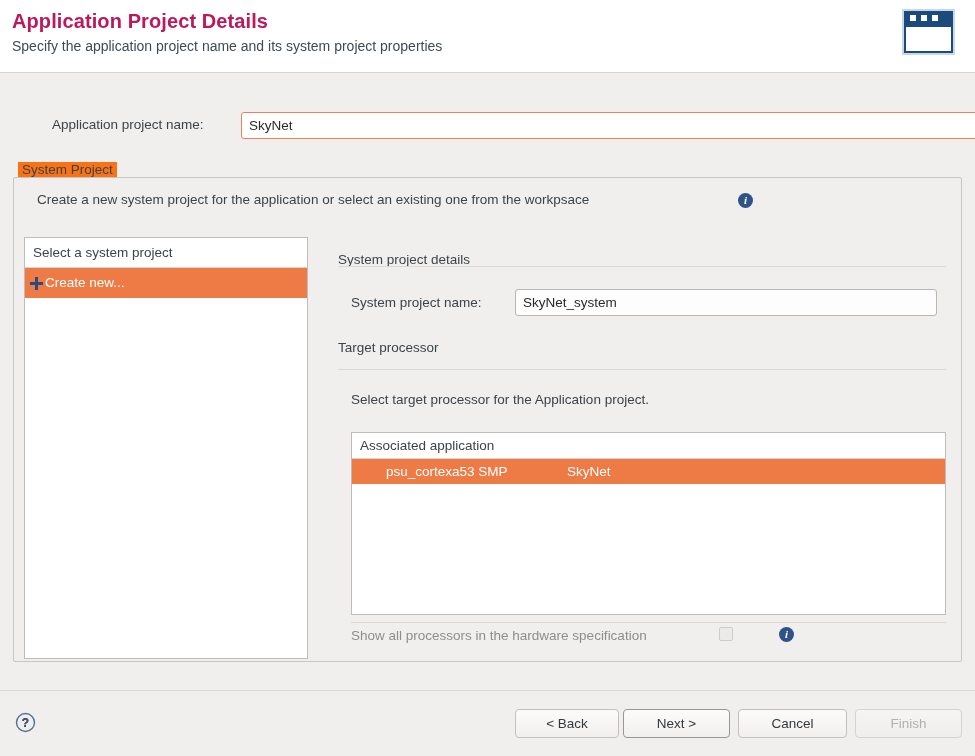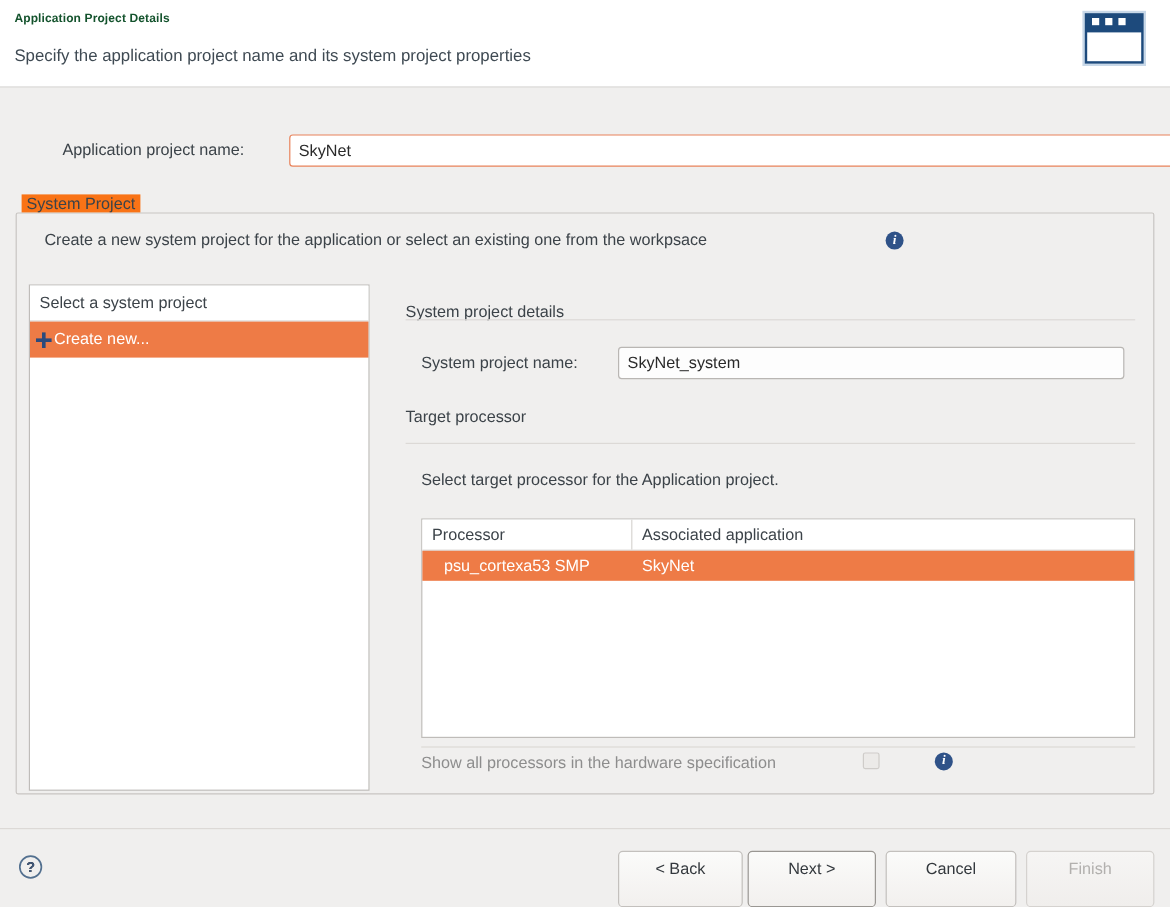--- a/index.html
+++ b/index.html
@@ -24,23 +24,23 @@
     left: 0; top: 0;
     width: 975px;
     height: 73px;
     background: #ffffff;
     border-bottom: 1px solid #d6d4d2;
     box-sizing: border-box;
   }
   .header-title {
     position: absolute;
     left: 12px; top: 10px;
-    font-size: 10px;
+    font-size: 20px;
     font-weight: bold;
-    color: #14532d;
+    color: #be185d;
     letter-spacing: 0.1px;
   }
   .header-subtitle {
     position: absolute;
     left: 12px; top: 38px;
     font-size: 14px;
     color: #3f4a53;
   }
   .header-icon {
     position: absolute;
@@ -249,20 +249,21 @@
     display: flex;
     height: 25px;
     background: #ee7b46;
     color: #ffffff;
     font-size: 13.5px;
   }
   .proc-cell {
     line-height: 25px;
     padding-left: 18px;
     box-sizing: border-box;
+    margin-left: 16px;
   }
   .proc-cell-1 { width: 175px; }
   .proc-cell-2 { flex: 1; padding-left: 8px; }
 
   .showall-rule {
     position: absolute;
     left: 351px; top: 622px;
     width: 595px; height: 1px;
     background: #dcd9d6;
   }
@@ -294,21 +295,21 @@
     background: #dcd9d6;
   }
   .help-icon {
     position: absolute;
     left: 15px; top: 712px;
     width: 21px; height: 21px;
   }
   .btn {
     position: absolute;
     top: 709px;
-    height: 47px;
+    height: 29px;
     box-sizing: border-box;
     background: linear-gradient(to bottom, #fbfbfa 0%, #f2f0ee 100%);
     border: 1px solid #c3c0bd;
     border-radius: 4px;
     font-family: "Liberation Sans", sans-serif;
     font-size: 13.5px;
     color: #33383d;
     text-align: center;
     line-height: 27px;
     cursor: default;
@@ -364,21 +365,20 @@
 <div class="details-rule"></div>
 <label class="sysname-label">System project name:</label>
 <input class="sysname-input" type="text" value="SkyNet_system" style="">
 
 <div class="target-title">Target processor</div>
 <div class="target-rule"></div>
 <div class="target-desc">Select target processor for the Application project.</div>
 
 <div class="proc-table">
   <div class="proc-head">
-    <div class="proc-head-cell proc-col-1">Processor</div>
     <div class="proc-head-cell proc-col-2">Associated application</div>
   </div>
   <div class="proc-row">
     <div class="proc-cell proc-cell-1">psu_cortexa53 SMP</div>
     <div class="proc-cell proc-cell-2">SkyNet</div>
   </div>
 </div>
 
 <div class="showall-rule"></div>
 <label class="showall-label">Show all processors in the hardware specification</label>

